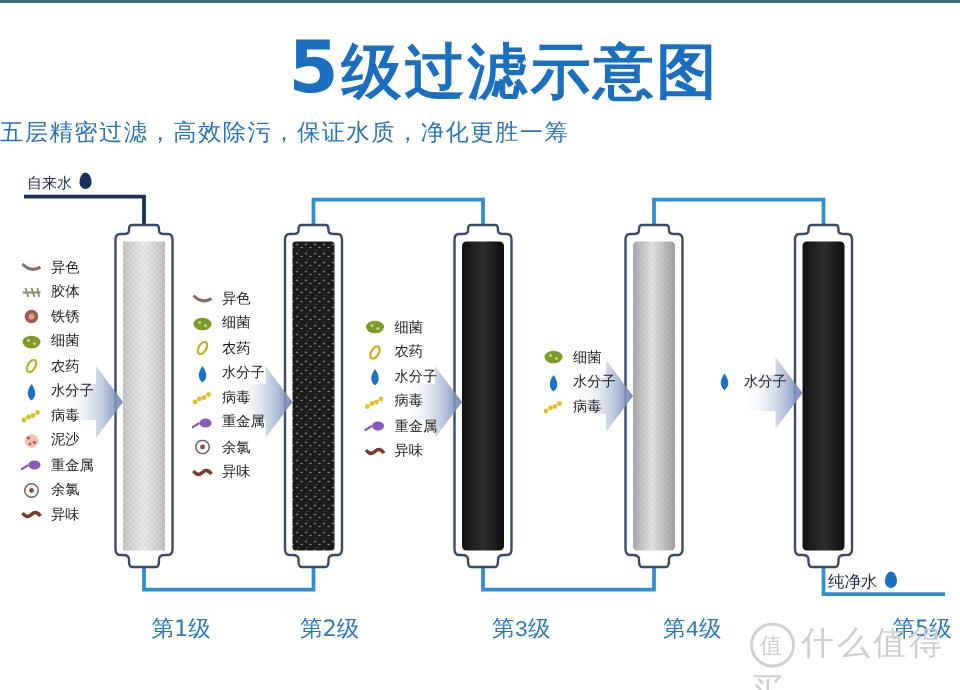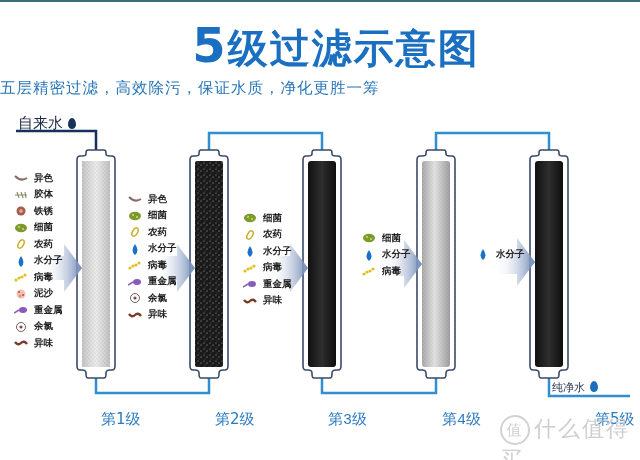--- a/index.html
+++ b/index.html
@@ -1,25 +1,25 @@
 <!DOCTYPE html>
 <html><head>
 <meta charset="utf-8">
 <style>
   html,body{margin:0;padding:0;background:#fff;}
   body{width:640px;height:460px;position:relative;overflow:hidden;font-family:"DejaVu Sans",sans-serif;}
   .topbar{position:absolute;left:0;top:0;width:640px;height:2px;background:#3b6e7a;}
   .title{position:absolute;left:0;top:22px;width:640px;text-align:center;font-size:40px;font-weight:bold;color:#1a6fc0;letter-spacing:2px;line-height:46px;padding-left:16px;}
   .title .big{font-size:48px;font-family:"DejaVu Sans",sans-serif;font-weight:bold;}
   .subtitle{position:absolute;left:0;top:78px;width:640px;font-size:15.5px;color:#2775b6;letter-spacing:1px;}
-  .inlet{position:absolute;left:18px;top:114px;font-size:15px;color:#1e2a44;}
+  .inlet{position:absolute;left:18px;top:114px;font-size:10px;color:#1e2a44;}
   .drop{display:inline-block;width:8px;height:11px;background:#1a6fc0;border-radius:50% 50% 50% 50%/60% 60% 40% 40%;position:relative;top:1px;margin-left:5px;}
   .drop.dark{background:#14325c;}
   svg.pipes{position:absolute;left:0;top:0;}
-  .legend{position:absolute;font-size:9.5px;color:#222;font-weight:bold;}
+  .legend{position:absolute;font-size:9.5px;color:#222;}
   .legend .row{height:16.5px;display:flex;align-items:center;}
   .legend .ic{width:14px;height:10px;margin-right:6px;display:inline-block;position:relative;}
   .stage{position:absolute;top:410px;font-size:15px;color:#2a7ac0;margin-left:29px;}
   .outlet{position:absolute;left:552px;top:380px;font-size:11px;color:#1e2a44;text-align:center;}
   .watermark{position:absolute;left:548px;top:412px;font-size:22px;color:#cfcfcf;letter-spacing:2px;}
   .wm-circle{display:inline-block;width:26px;height:26px;border:2px solid #d2d2d2;border-radius:50%;font-size:15px;text-align:center;line-height:26px;margin-right:4px;vertical-align:middle;}
 </style>
 </head>
 <body>
 
@@ -330,20 +330,20 @@
         </svg></span>
       <span>水分子</span>
     </div>
   </div>
 
 <div class="outlet">
   <span>纯净水</span><span class="drop"></span>
 </div>
 
 <div class="stage" style="left:72px;">第1级</div>
-<div class="stage" style="left:186px;">第2级</div>
+<div class="stage" style="left:171px;">第2级</div>
 <div class="stage" style="left:299px;font-family:Liberation Mono, monospace;">第3级</div>
 <div class="stage" style="left:413px;font-family:Liberation Mono, monospace;">第4级</div>
 <div class="stage" style="left:526px;padding-left:40px;">第5级</div>
 
 <div class="watermark" style="left:500px;top:414px;">
   <span class="wm-circle">值</span><span>什么值得买</span>
 </div>
 
 </body></html>

